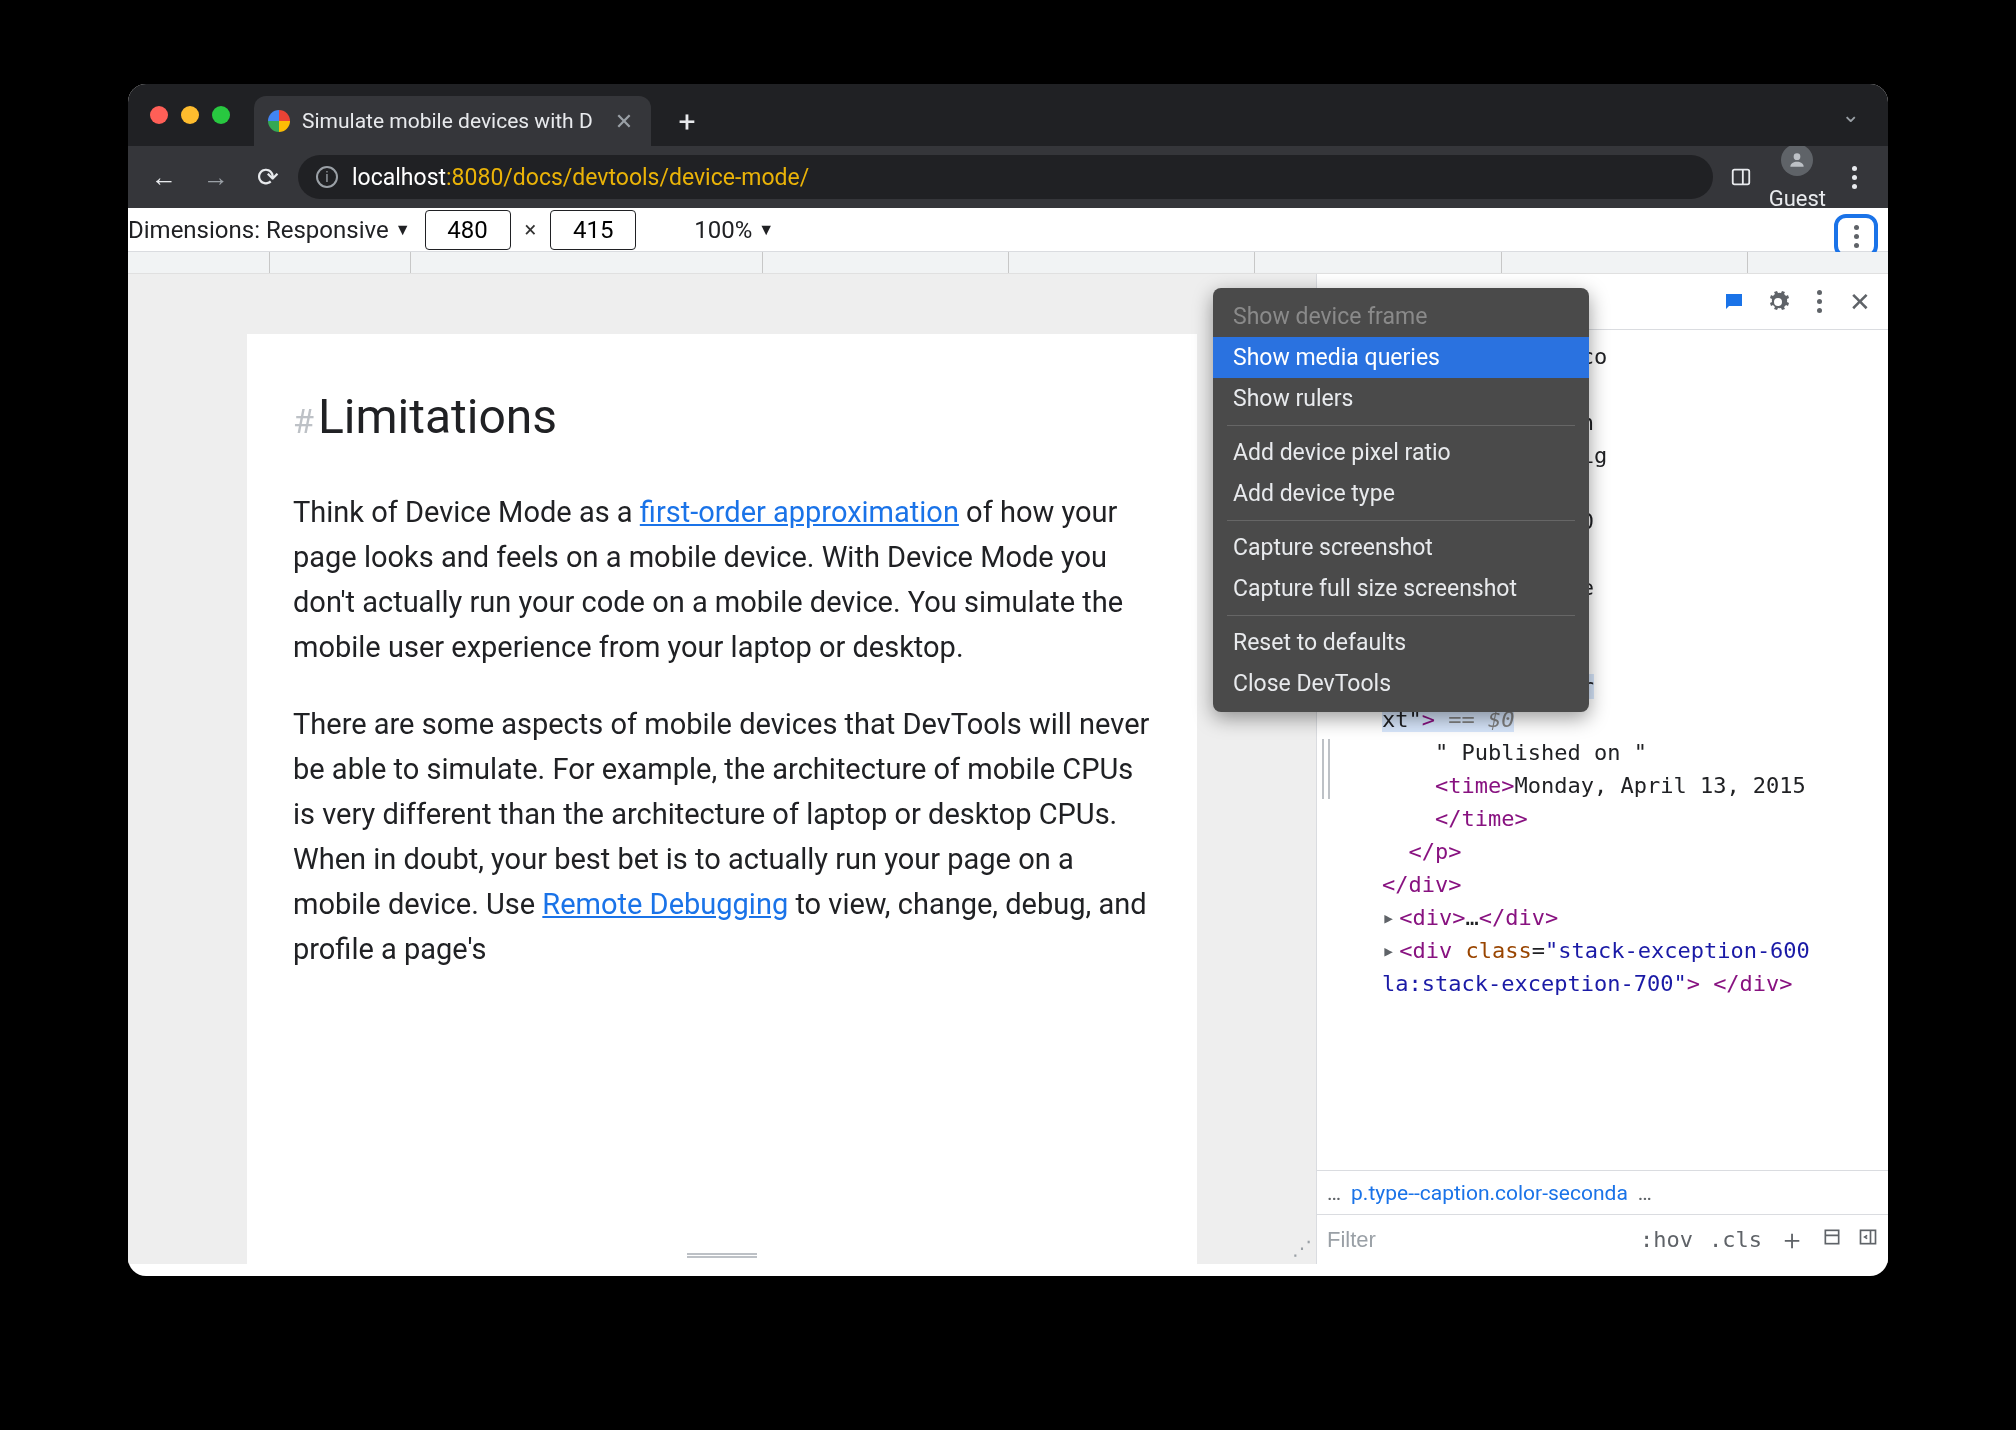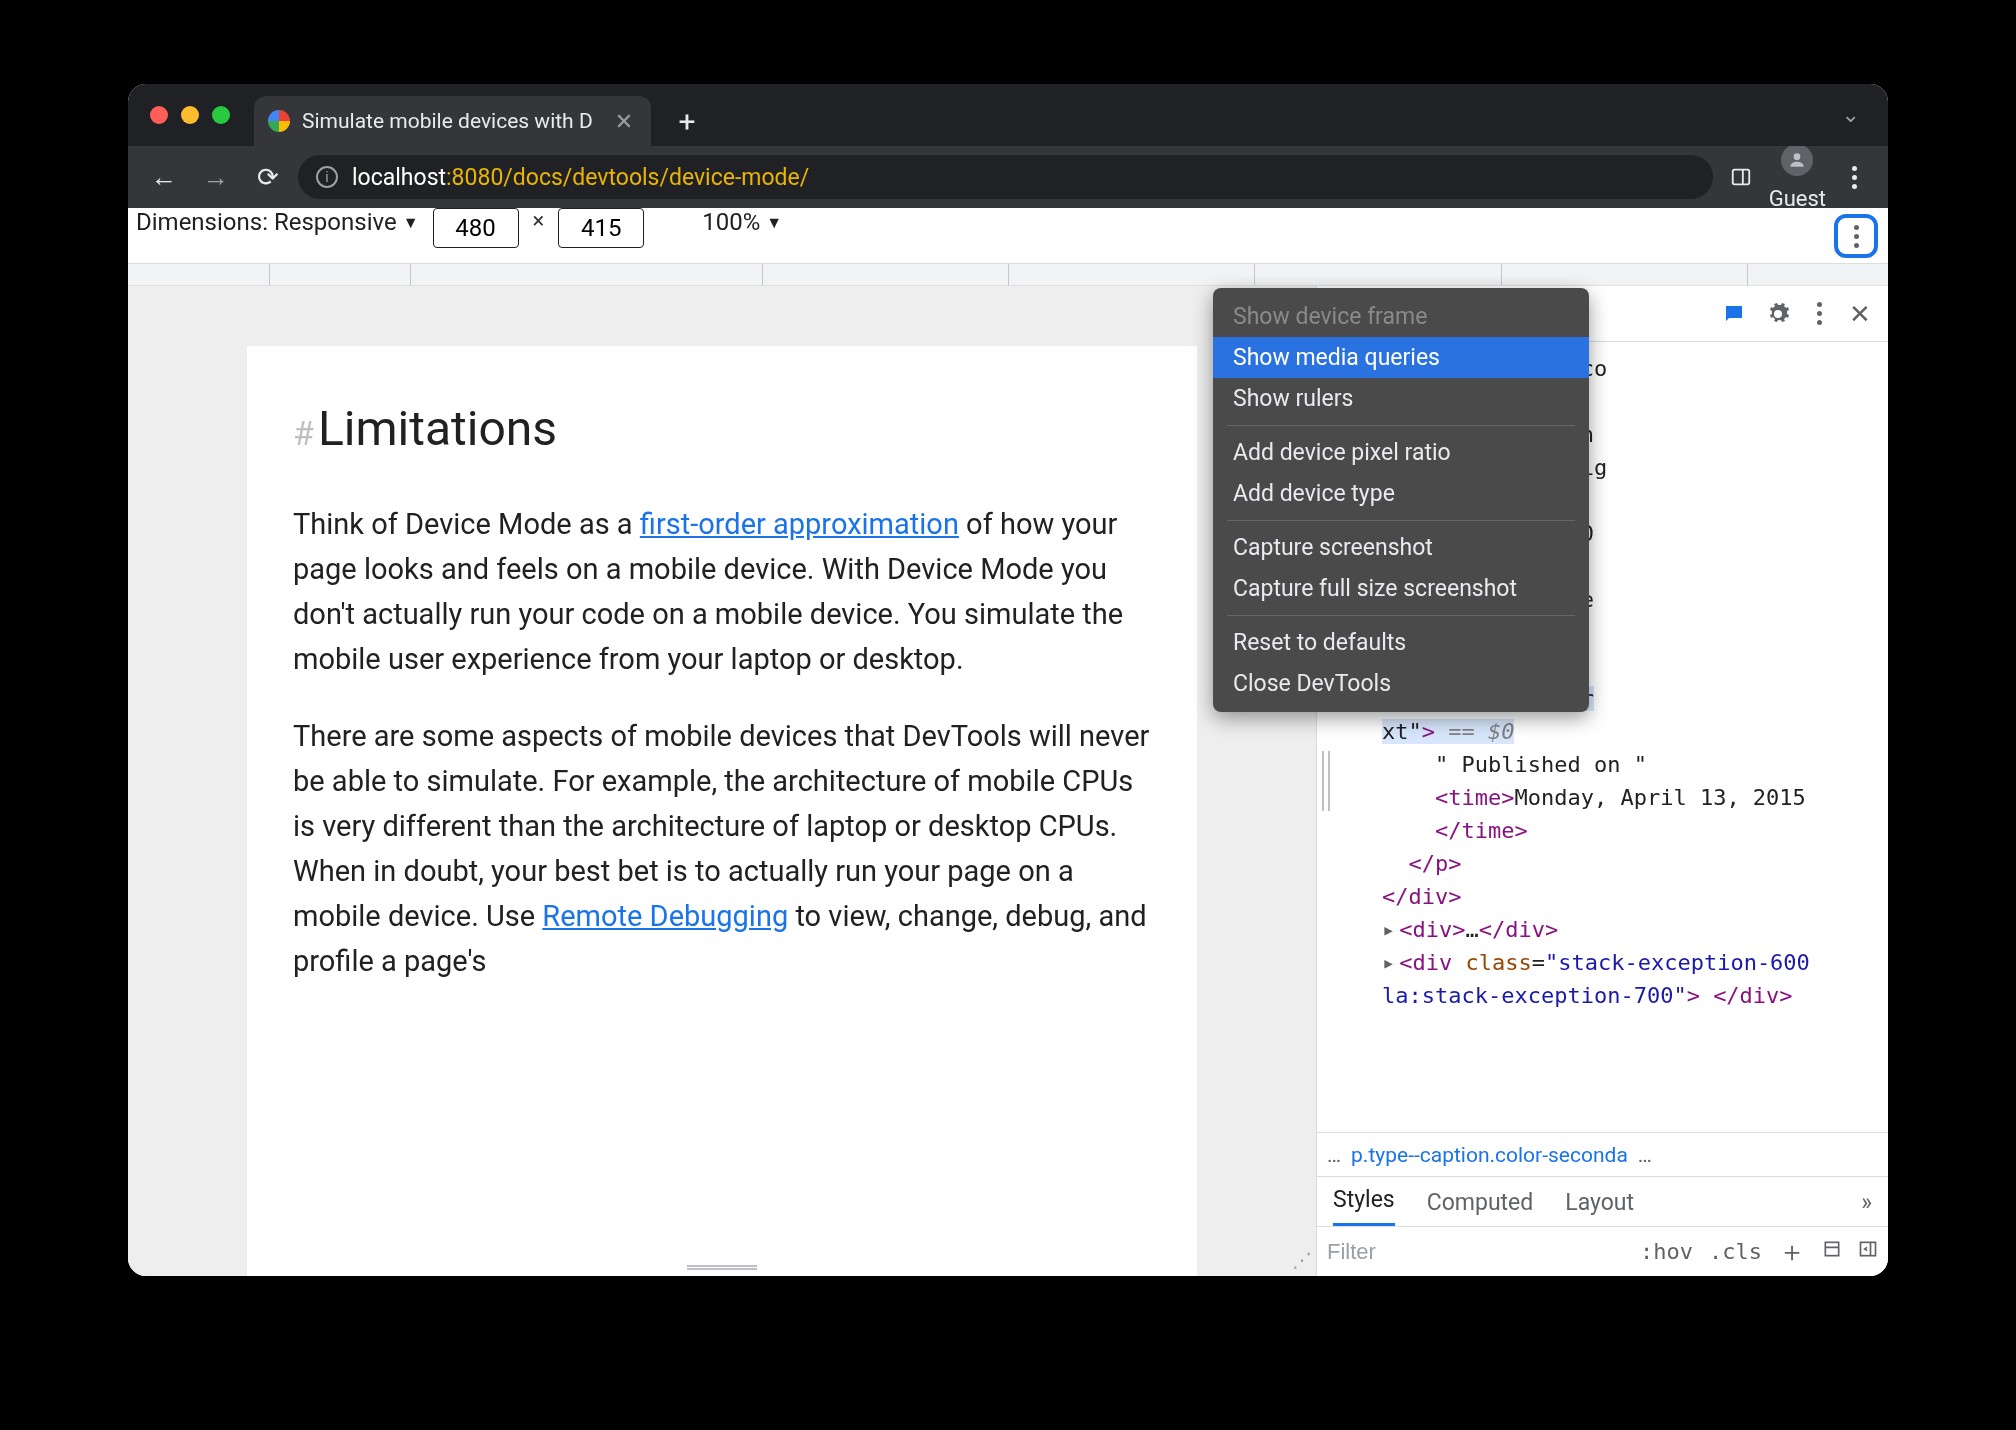--- a/index.html
+++ b/index.html
@@ -85,25 +85,25 @@
   .right-ctrls{display:flex;align-items:center;gap:8px;}
   .square-ico{width:40px;height:40px;display:flex;align-items:center;justify-content:center;font-size:22px;color:#e8eaed;}
   .guest-pill{display:flex;align-items:center;gap:10px;color:#e8eaed;font-size:22px;flex-direction:column;}
   .guest-avatar{width:32px;height:32px;border-radius:50%;background:#5f6368;display:flex;align-items:center;justify-content:center;}
   .guest-avatar svg{width:20px;height:20px;fill:#bdc1c6;}
   .kebab-dots{display:flex;flex-direction:column;gap:4px;align-items:center;justify-content:center;width:40px;height:40px;}
   .kebab-dots span{width:5px;height:5px;background:#e8eaed;border-radius:50%;}
 
   
   .device-toolbar{
-    height:56px;
+    height:44px;
     background:#fff;
     border-bottom:1px solid #dadce0;
-    display:flex; align-items:flex-start;
-    padding: 0 8px;
+    display:flex; align-items:center;
+    padding: 0 0;
     font-size:24px;
     color:#202124;
     gap: 14px;
     position:relative;
   }
   .dt-input{width:86px;height:40px;border:1.5px solid #202124;border-radius:4px;text-align:center;font-size:24px;font-family:inherit;}
   .dt-times{font-size:22px;color:#333;}
   .dt-drop{display:flex;align-items:center;gap:6px;}
   .dt-triangle{font-size:16px;}
   .dt-spacer{flex:1;}
@@ -342,26 +342,20 @@
     <span class="tri"></span><span class="tag">&lt;div</span> <span class="attr">class</span>=<span class="val">"stack-exception-600</span>
     <span class="val">la:stack-exception-700"</span><span class="tag">&gt;</span> <span class="tag">&lt;/div&gt;</span>
 </div>
 
         <div class="breadcrumb-bar">
           <span>…</span>
           <span class="bc">p.type--caption.color-seconda</span>
           <span>…</span>
         </div>
 
-        <div class="styles-tabs">
-          <div class="stab active">Styles</div>
-          <div class="stab">Computed</div>
-          <div class="stab">Layout</div>
-          <div class="stab" style="margin-left:auto">»</div>
-        </div>
 
         <div class="styles-filter">
           <span class="filt">Filter</span>
           <div style="flex:1"></div>
           <span>:hov</span>
           <span>.cls</span>
           <span style="font-size:28px;">＋</span>
           <span>
             <svg width="20" height="20" viewBox="0 0 24 24" fill="none" stroke="#5f6368" stroke-width="2">
                 <rect x="4" y="4" width="16" height="16"></rect>

